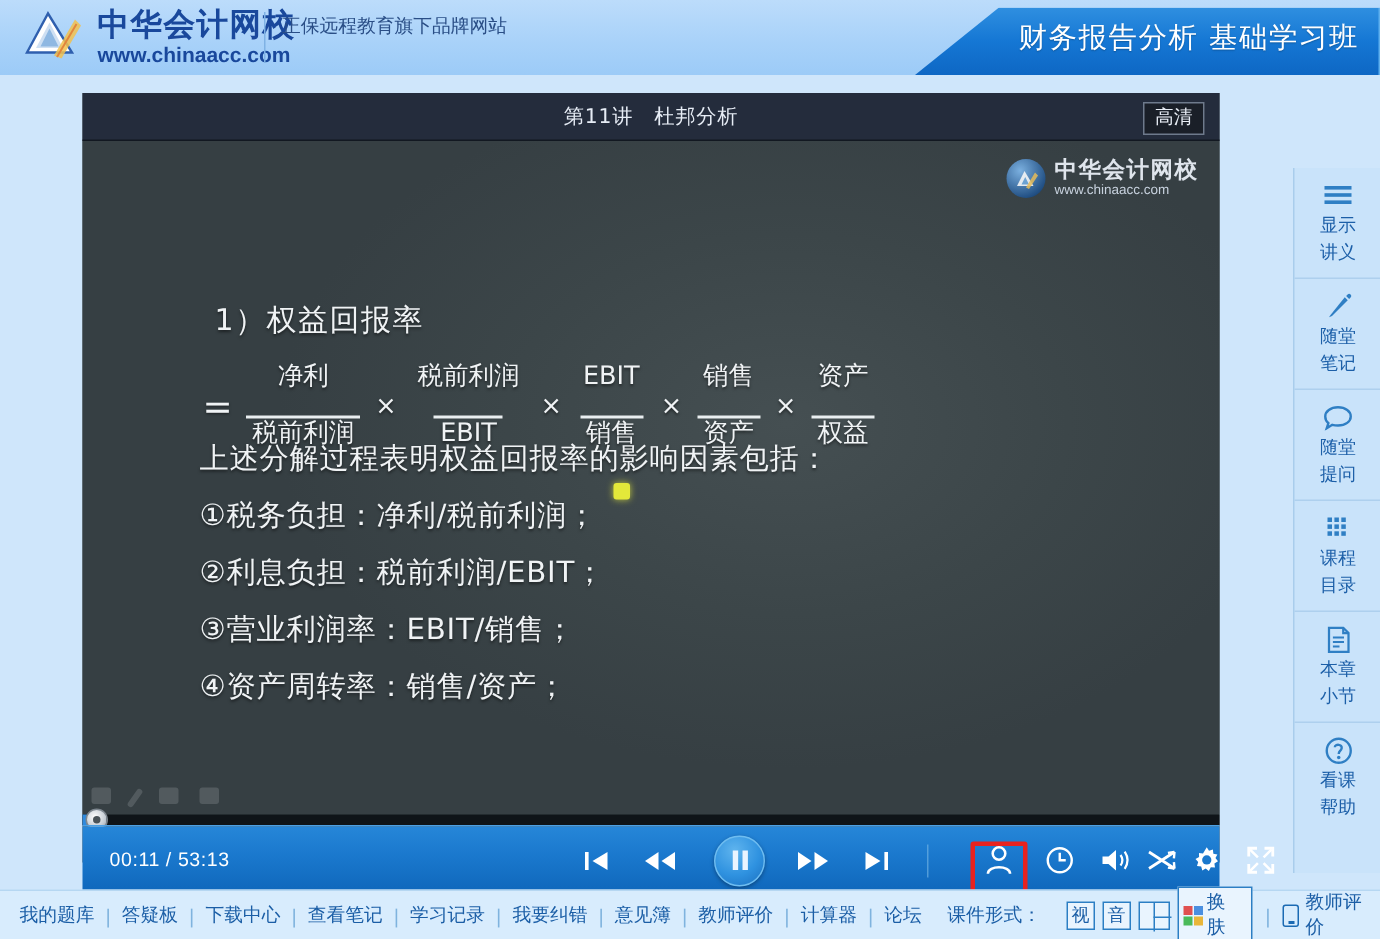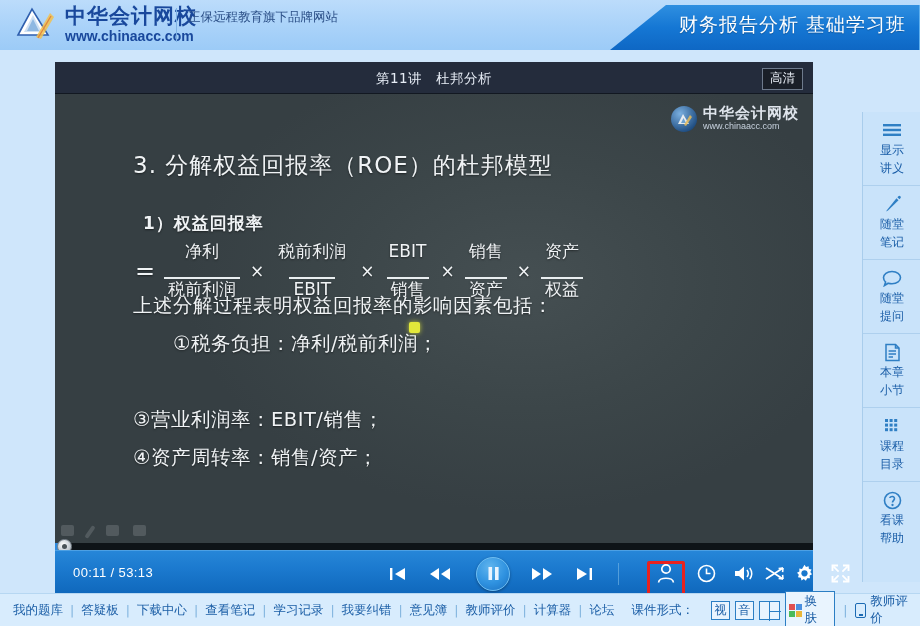--- a/index.html
+++ b/index.html
@@ -107,24 +107,23 @@
 
   
   #slide { position:absolute; left:0; top:0; width:758px; height:449px;
     color:#f0f3f5; font-family:"DejaVu Sans","Liberation Sans",sans-serif; }
   .sl-h1 {
     position:absolute; left:78px; top:56px;
     font-size:23px; letter-spacing:1px; white-space:nowrap;
     text-shadow:0 1px 2px rgba(0,0,0,.5);
   }
   .sl-h2 {
-    position:absolute; left:88px; top:118px;
-    font-size:17px; letter-spacing:1px; white-space:nowrap;
+    position:absolute; left:88px; top:106px;
+    font-size:20px; letter-spacing:1px; white-space:nowrap;
     text-shadow:0 1px 2px rgba(0,0,0,.5);
-    font-weight:bold;
   }
   
   #formula {
     position:absolute; left:80px; top:148px;
     display:flex; align-items:center; gap:7px;
     font-size:17px; text-shadow:0 1px 2px rgba(0,0,0,.5);
   }
   .eq { font-size:24px; margin-right:2px; }
   .frac { display:inline-flex; flex-direction:column; align-items:center; line-height:1.15; }
   .frac .num { padding:0 4px 15px; }
@@ -134,21 +133,21 @@
     position:absolute; left:354px; top:228px;
     width:11px; height:11px; border-radius:2px;
     background:#e3e83a; box-shadow:0 0 5px rgba(227,232,58,.8);
   }
   .sl-line {
     position:absolute; left:78px;
     font-size:19.5px; letter-spacing:.5px; white-space:nowrap;
     text-shadow:0 1px 2px rgba(0,0,0,.5);
   }
   #ln0 { top:198px; }
-  #ln1 { top:236px;margin-left:40px; }
+  #ln1 { top:236px; }
   #ln2 { top:274px; }
   #ln3 { top:312px; }
   #ln4 { top:350px; }
   #ln5 { top:388px; }
 
   
   #draw-tools {
     position:absolute; left:6px; bottom:4px;
     display:flex; gap:14px; opacity:.18;
   }
@@ -320,21 +319,20 @@
             <path d="M8 13 L14 3 L16 5 L10 14 Z" fill="#f0c25a" opacity=".85"></path>
           </svg>
         </div>
         <div id="wm-text">
           <div class="wm-cn">中华会计网校</div>
           <div class="wm-url">www.chinaacc.com</div>
         </div>
       </div>
 
       <div id="slide">
-        <div class="sl-h1">3. 分解权益回报率（ROE）的杜邦模型</div>
         <div class="sl-h2">1）权益回报率</div>
 
         <div id="formula">
           <span class="eq">=</span>
 
           <span class="frac">
             <span class="num">净利</span>
             <span class="den">税前利润</span>
           </span>
           <span class="times">×</span>
@@ -360,20 +358,21 @@
           <span class="frac">
             <span class="num">资产</span>
             <span class="den">权益</span>
           </span>
         </div>
 
         <div id="cursor-dot"></div>
 
         <div class="sl-line" id="ln0">上述分解过程表明权益回报率的影响因素包括：</div>
         <div class="sl-line" id="ln1">①税务负担：净利/税前利润；</div>
+        <div class="sl-line" id="ln2">②利息负担：税前利润/EBIT；</div>
         <div class="sl-line" id="ln3">③营业利润率：EBIT/销售；</div>
         <div class="sl-line" id="ln4">④资产周转率：销售/资产；</div>
       </div>
 
       <div id="draw-tools">
         <span class="dtool"></span>
         <span class="dtool pen"></span>
         <span class="dtool"></span>
         <span class="dtool"></span>
       </div>
@@ -496,32 +495,20 @@
     </div>
 
     <div class="side-item">
       <span class="side-ico">
         <svg width="20" height="17" viewBox="0 0 20 17">
           <path d="M10 1.5 C15 1.5 18.5 4.2 18.5 7.6 C18.5 11 15 13.7 10 13.7 C8.6 13.7 7.3 13.5 6.2 13.2 L2.5 15.5 L3.6 12.1 C2.2 10.9 1.5 9.3 1.5 7.6 C1.5 4.2 5 1.5 10 1.5 Z" fill="none" stroke="#2f7fc4" stroke-width="1.6"></path>
         </svg>
       </span>
       <span class="side-lab">随堂</span>
       <span class="side-lab">提问</span>
-    </div>
-
-    <div class="side-item">
-      <span class="side-ico">
-        <svg width="17" height="19" viewBox="0 0 17 19">
-          <path d="M2 1.5 L11.5 1.5 L15 5 L15 17.5 L2 17.5 Z" fill="none" stroke="#2f7fc4" stroke-width="1.5"></path>
-          <path d="M11.5 1.5 L11.5 5 L15 5" fill="none" stroke="#2f7fc4" stroke-width="1.5"></path>
-          <path d="M4.6 8 L12 8 M4.6 11 L12 11 M4.6 14 L9 14" stroke="#2f7fc4" stroke-width="1.3"></path>
-        </svg>
-      </span>
-      <span class="side-lab">本章</span>
-      <span class="side-lab">小节</span>
     </div>
 
     <div class="side-item">
       <span class="side-ico">
         <svg width="17" height="17" viewBox="0 0 17 17">
           <g fill="#2f7fc4">
             <rect x="1" y="1" width="3" height="3"></rect>
               <rect x="5.6" y="1" width="3" height="3"></rect>
             <rect x="10.2" y="1" width="3" height="3"></rect>
               <rect x="1" y="5.6" width="3" height="3"></rect>
@@ -532,20 +519,32 @@
             <rect x="10.2" y="10.2" width="3" height="3"></rect>
           </g>
         </svg>
       </span>
       <span class="side-lab">课程</span>
       <span class="side-lab">目录</span>
     </div>
 
     <div class="side-item">
       <span class="side-ico">
+        <svg width="17" height="19" viewBox="0 0 17 19">
+          <path d="M2 1.5 L11.5 1.5 L15 5 L15 17.5 L2 17.5 Z" fill="none" stroke="#2f7fc4" stroke-width="1.5"></path>
+          <path d="M11.5 1.5 L11.5 5 L15 5" fill="none" stroke="#2f7fc4" stroke-width="1.5"></path>
+          <path d="M4.6 8 L12 8 M4.6 11 L12 11 M4.6 14 L9 14" stroke="#2f7fc4" stroke-width="1.3"></path>
+        </svg>
+      </span>
+      <span class="side-lab">本章</span>
+      <span class="side-lab">小节</span>
+    </div>
+
+    <div class="side-item">
+      <span class="side-ico">
         <svg width="19" height="19" viewBox="0 0 19 19">
           <circle cx="9.5" cy="9.5" r="8" fill="none" stroke="#2f7fc4" stroke-width="1.6"></circle>
           <path d="M6.9 7.1 C6.9 4.9 12.2 4.9 11.4 8 C10.9 9.8 9.5 9.7 9.5 11.6" fill="none" stroke="#2f7fc4" stroke-width="1.6"></path>
           <circle cx="9.5" cy="14" r="1.15" fill="#2f7fc4"></circle>
         </svg>
       </span>
       <span class="side-lab">看课</span>
       <span class="side-lab">帮助</span>
     </div>
   </div>

